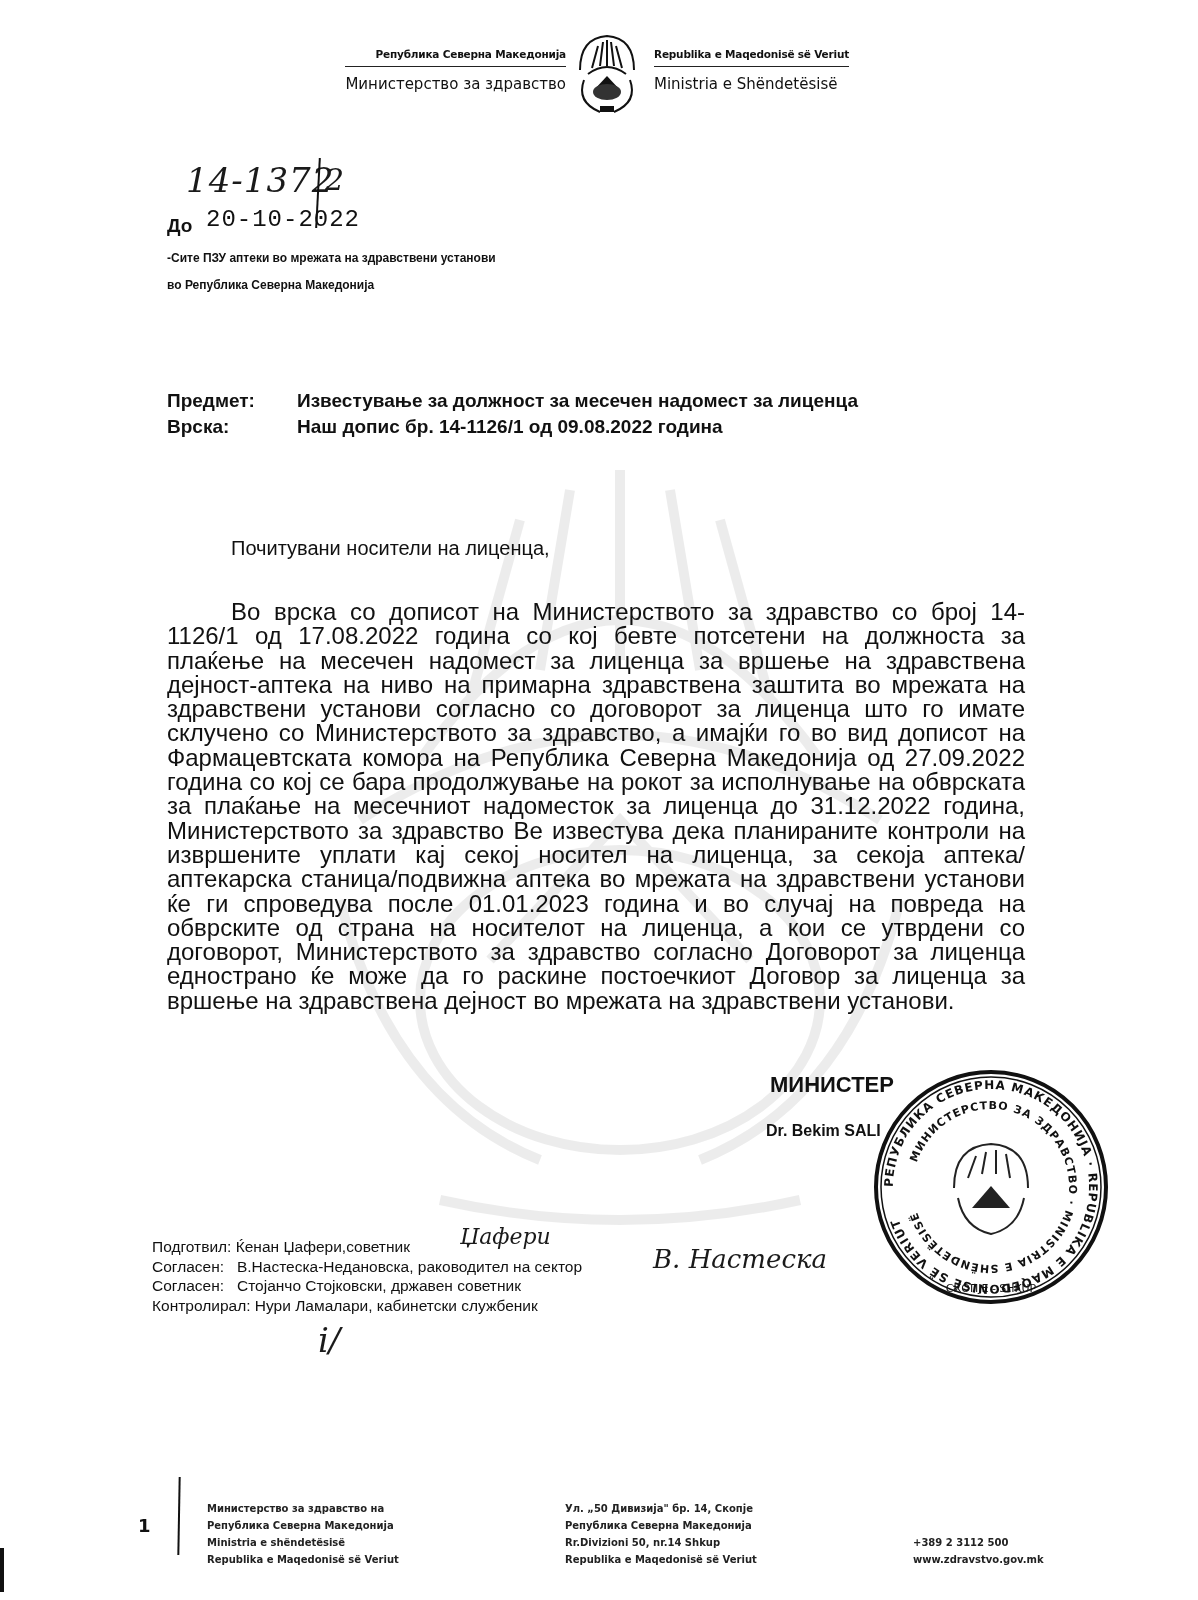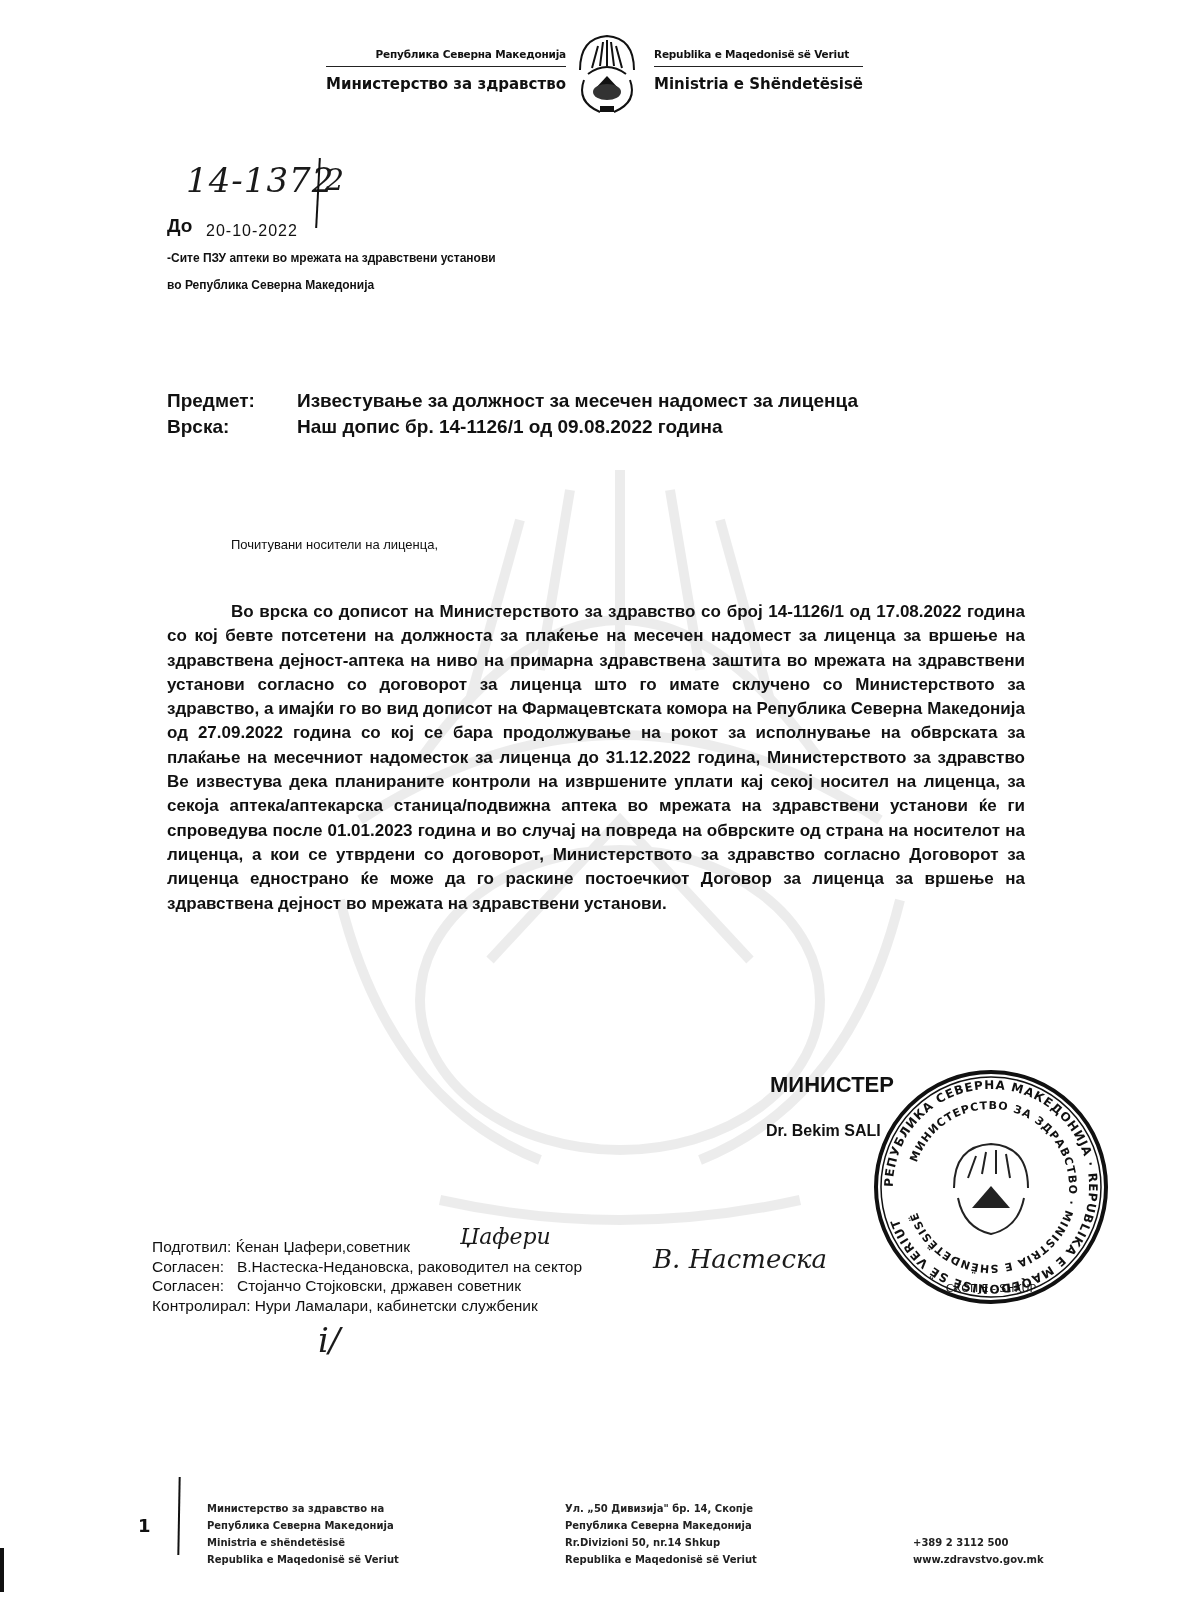--- a/index.html
+++ b/index.html
@@ -5,41 +5,40 @@
   html, body { margin: 0; padding: 0; }
   body {
     width: 1198px; height: 1600px; background: #ffffff; position: relative; overflow: hidden;
     font-family: "Liberation Sans", sans-serif; color: #111;
   }
   .abs { position: absolute; }
   
   .hdr-left { right: 632px; top: 48px; text-align: right; }
   .hdr-right { left: 654px; top: 48px; text-align: left; }
   .hdr-small { font-size: 10.5px; font-weight: bold; padding-bottom: 6px; border-bottom: 1.5px solid #222; white-space: nowrap; font-family: "DejaVu Sans", sans-serif; letter-spacing: -0.2px; }
-  .hdr-big { font-size: 15px; font-weight: bold; margin-top: 8px; white-space: nowrap; font-family: "DejaVu Sans", sans-serif; }
+  .hdr-big { font-size: 15px; font-weight: normal; margin-top: 8px; white-space: nowrap; font-family: "DejaVu Sans", sans-serif; }
   .emblem { left: 570px; top: 30px; width: 74px; height: 86px; }
   
   .watermark { left: 240px; top: 400px; width: 760px; height: 860px; opacity: 0.07; }
   
   .hand { font-family: "DejaVu Serif", serif; font-style: italic; color: #1a1a1a; }
   .regno { left: 186px; top: 160px; font-size: 34px; letter-spacing: 1px; }
   .regline { left: 317px; top: 158px; width: 2px; height: 70px; background: #111; transform: rotate(3deg); }
   .regsuffix { left: 325px; top: 162px; font-size: 30px; }
   .to-label { left: 167px; top: 215px; font-weight: bold; font-size: 19px; }
-  .to-date { left: 206px; top: 206px; font-size: 16px; font-family: Liberation Sans, sans-serif; letter-spacing: 1px; margin-top: 16px; }
+  .to-date { left: 206px; top: 206px; font-size: 24px; font-family: Liberation Mono, monospace; letter-spacing: 1px; }
   .recipient { left: 167px; top: 245px; font-weight: bold; font-size: 12px; line-height: 27px; }
   
   .subject { left: 167px; top: 388px; font-weight: bold; font-size: 19px; line-height: 26px; }
   .subject .row { display: flex; }
   .subject .lbl { width: 130px; }
-  .greeting { left: 231px; top: 537px; font-size: 13px; }
+  .greeting { left: 231px; top: 537px; font-size: 20px; }
   .body-text {
-    left: 167px; top: 600px; width: 858px; font-size: 17px; line-height: 24.3px; text-align: justify;
+    left: 167px; top: 600px; width: 858px; font-size: 24px; line-height: 24.3px; text-align: justify;
     text-indent: 64px;
-    font-weight: bold;
   }
   
   .minister-title { left: 770px; top: 1072px; font-weight: bold; font-size: 22px; }
   .minister-name { left: 766px; top: 1122px; font-weight: bold; font-size: 16px; }
   .stamp { left: 872px; top: 1068px; width: 238px; height: 238px; }
   
   .approvals { left: 152px; top: 1237px; font-size: 15.5px; line-height: 19.5px; }
   .approvals .row { white-space: nowrap; }
   .sig1 { left: 460px; top: 1224px; font-size: 22px; }
   .sig2 { left: 653px; top: 1244px; font-size: 26px; }

